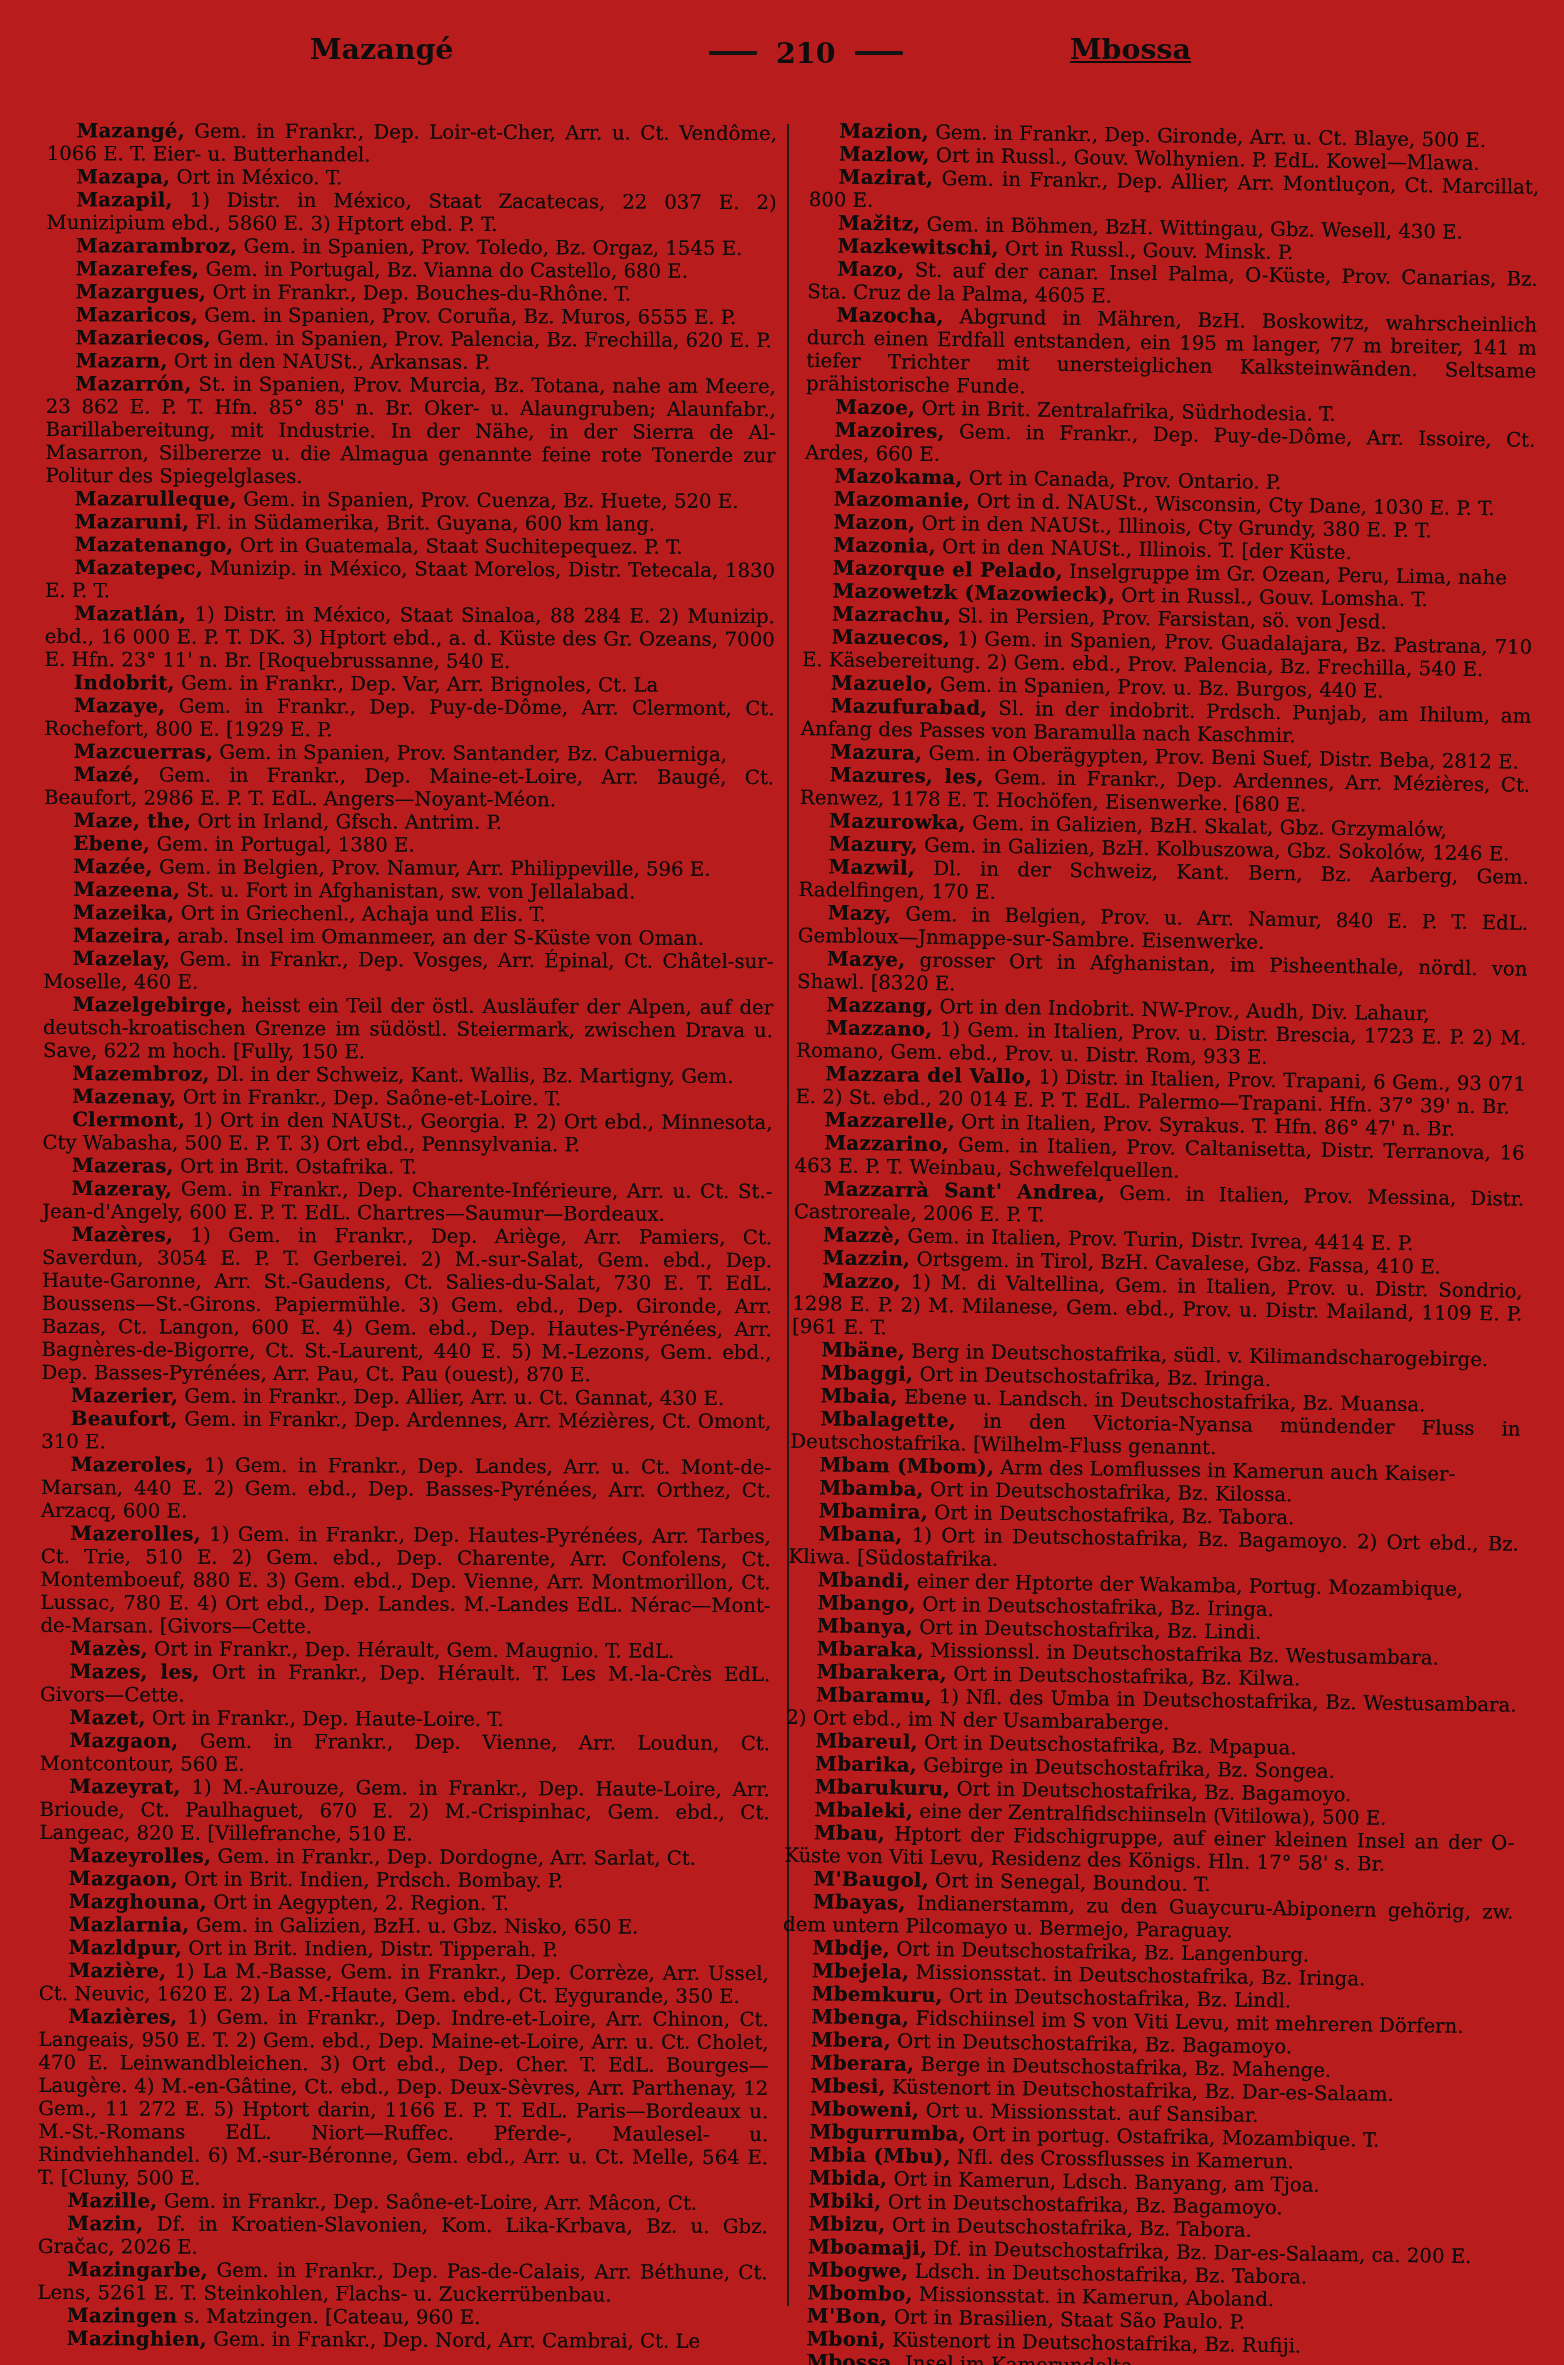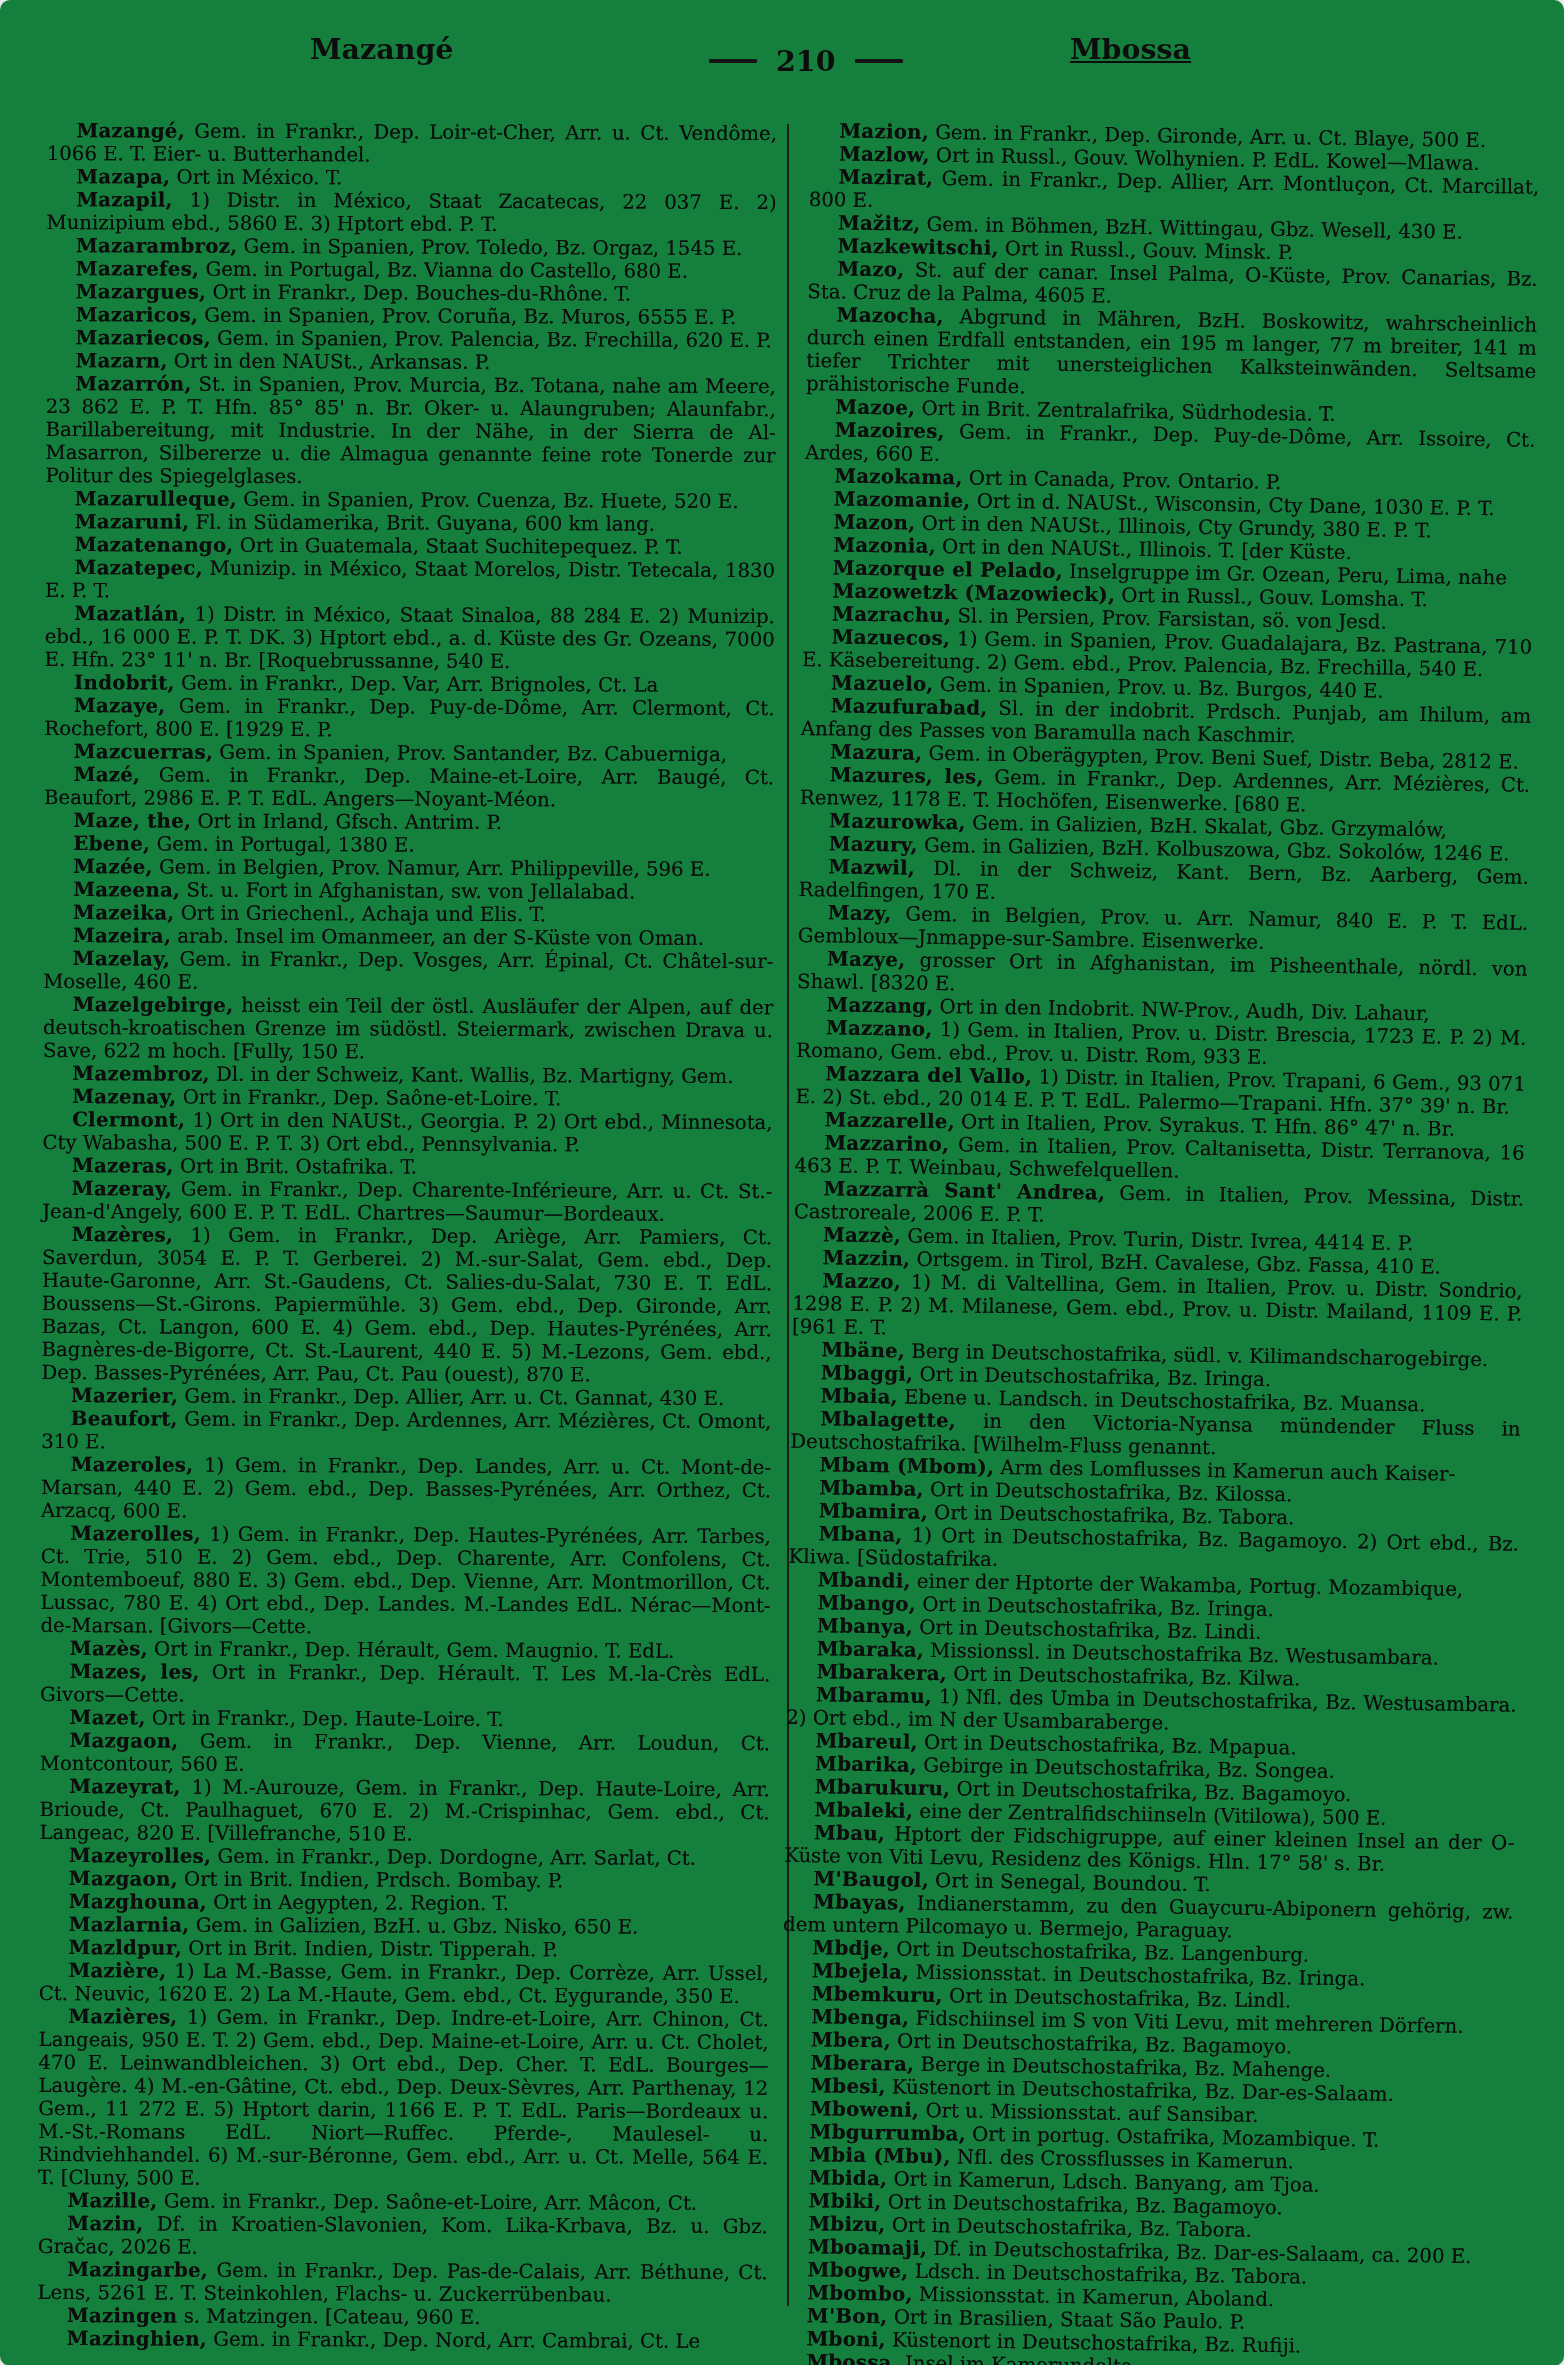--- a/index.html
+++ b/index.html
@@ -1,29 +1,28 @@
 <!DOCTYPE html>
 <html style="font-size:10px"><head>
 <meta charset="utf-8">
 <style>
   html,body{margin:0;padding:0;background:#e8e8e4;}
   .sheet{
     position:relative;
     width:1564px;height:2366px;
-    background:#15803d;
+    background:#b91c1c;
     overflow:hidden;
     font-family:"DejaVu Serif","Liberation Serif",serif;
     color:#0d0d0d;
-    border-radius:10px;
   }
   
   .running-head{position:absolute;top:32px;left:0;width:100%;height:44px;
     font-weight:bold;font-size:28.5px;}
   .rh-left{position:absolute;left:310px;top:0;}
-  .rh-center{position:absolute;left:709px;top:12px;display:flex;align-items:center;}
+  .rh-center{position:absolute;left:709px;top:4px;display:flex;align-items:center;}
   .rh-num{margin:0 19px;}
   .rule{display:inline-block;width:48px;height:4.4px;background:#141414;border-radius:1.3px;}
   .rh-right{position:absolute;left:1070px;top:0;text-decoration:underline;}
   
   .textblock{position:absolute;top:119px;left:47px;display:flex;}
   .divider{position:absolute;left:787px;top:124px;width:1.9px;height:2182px;background:#1c1c1c;}
   .col{width:730px;text-align:justify;font-size:19.7px;line-height:23px;
     text-shadow:0 0 0.3px rgba(10,10,10,0.65);}
   .col-left{transform:rotate(0.25deg);transform-origin:0 0;}
   .col-right{margin-left:33px;transform:rotate(0.85deg);transform-origin:0 0;}

